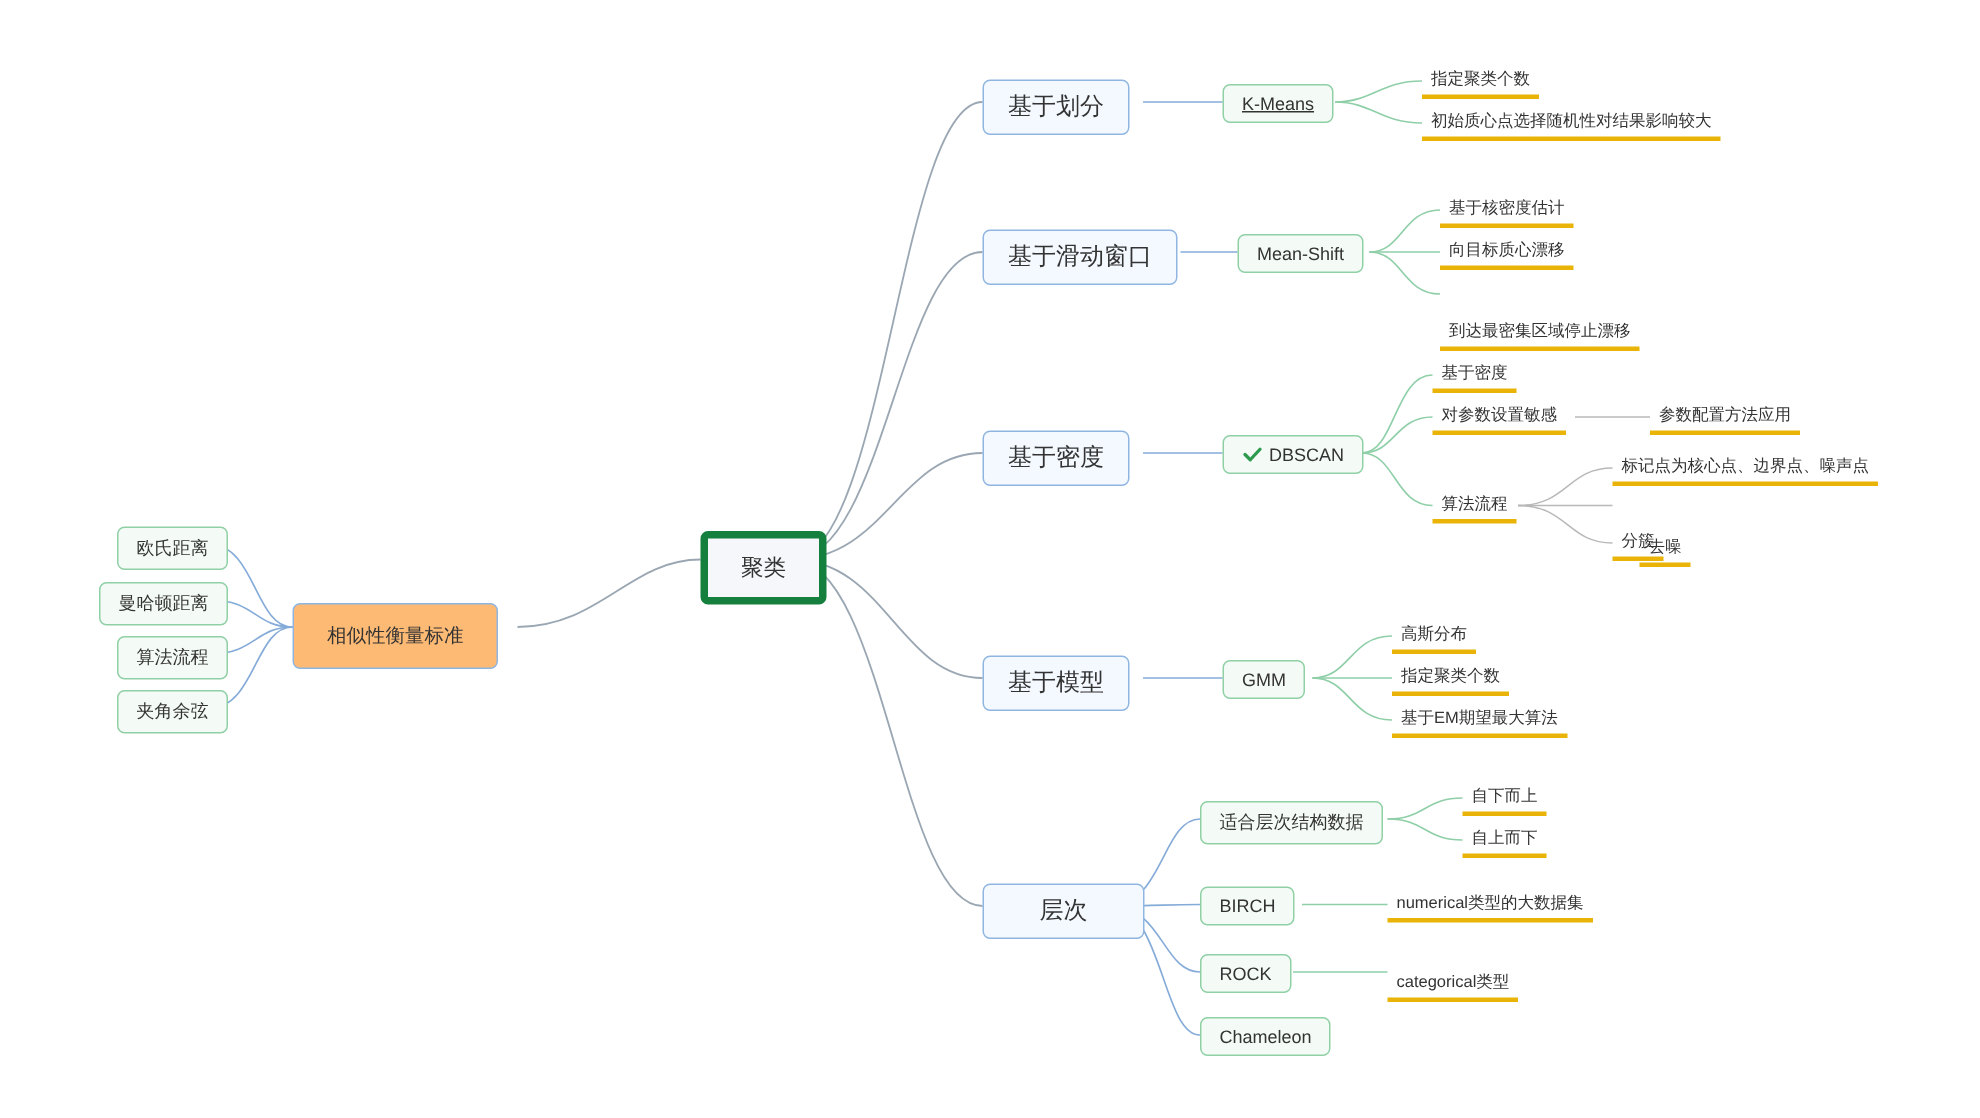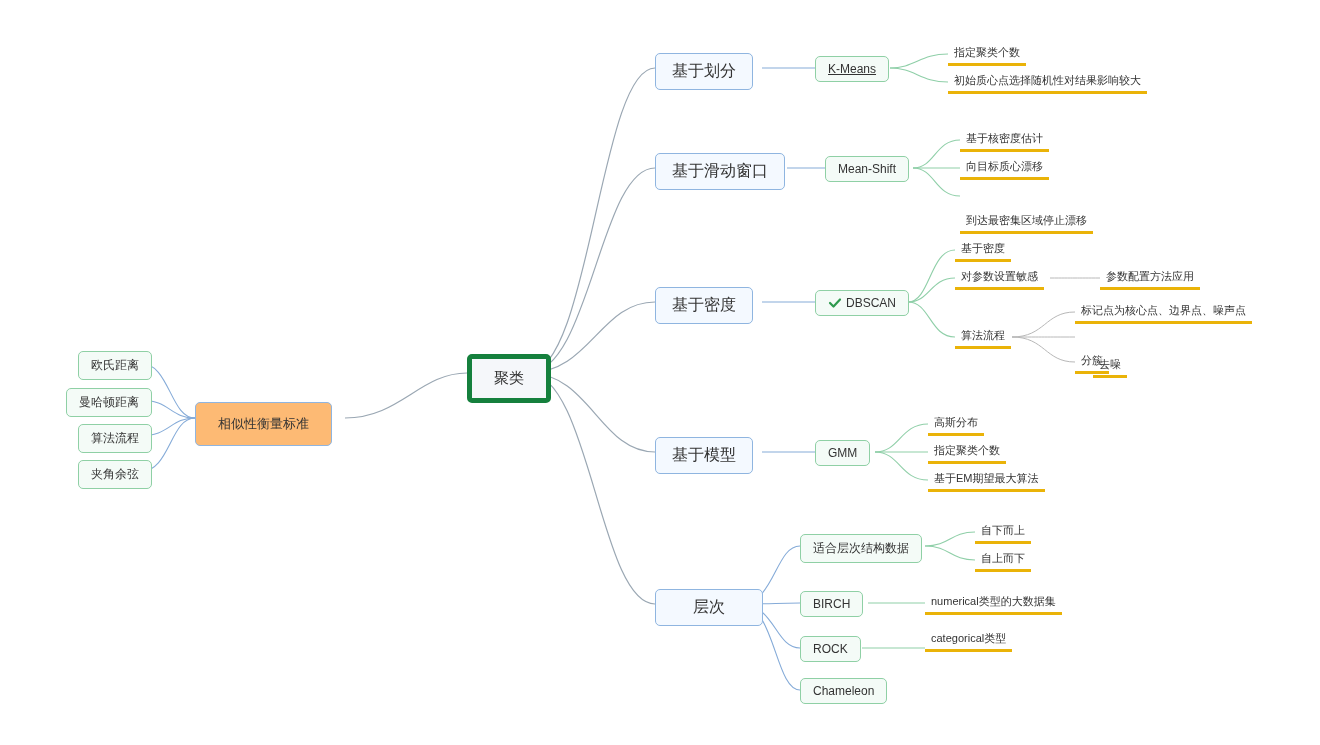--- a/index.html
+++ b/index.html
@@ -170,14 +170,14 @@
 <div class="leaf" style="left:928px; top:440px;">指定聚类个数</div>
 <div class="leaf" style="left:928px; top:468px;">基于EM期望最大算法</div>
 
 <div class="node blue" style="left:655px; top:589px; padding:7px 37px;">层次</div>
 <div class="node green" style="left:800px; top:534px;">适合层次结构数据</div>
 <div class="leaf" style="left:975px; top:520px;">自下而上</div>
 <div class="leaf" style="left:975px; top:548px;">自上而下</div>
 <div class="node green" style="left:800px; top:591px;">BIRCH</div>
 <div class="leaf" style="left:925px; top:591px;">numerical类型的大数据集</div>
 <div class="node green" style="left:800px; top:636px;">ROCK</div>
-<div class="leaf" style="left:925px; top:628px;">categorical类型</div>
+<div class="leaf" style="left:925px; top:644px;">categorical类型</div>
 <div class="node green" style="left:800px; top:678px;">Chameleon</div>
 
 </body></html>

